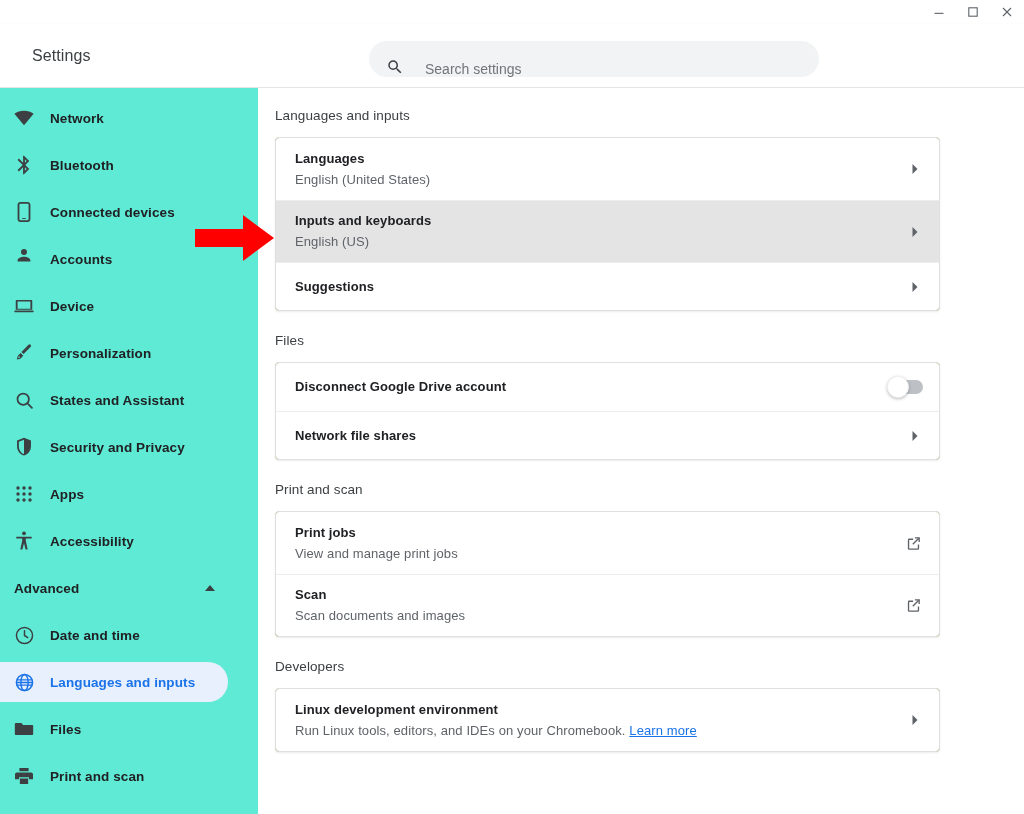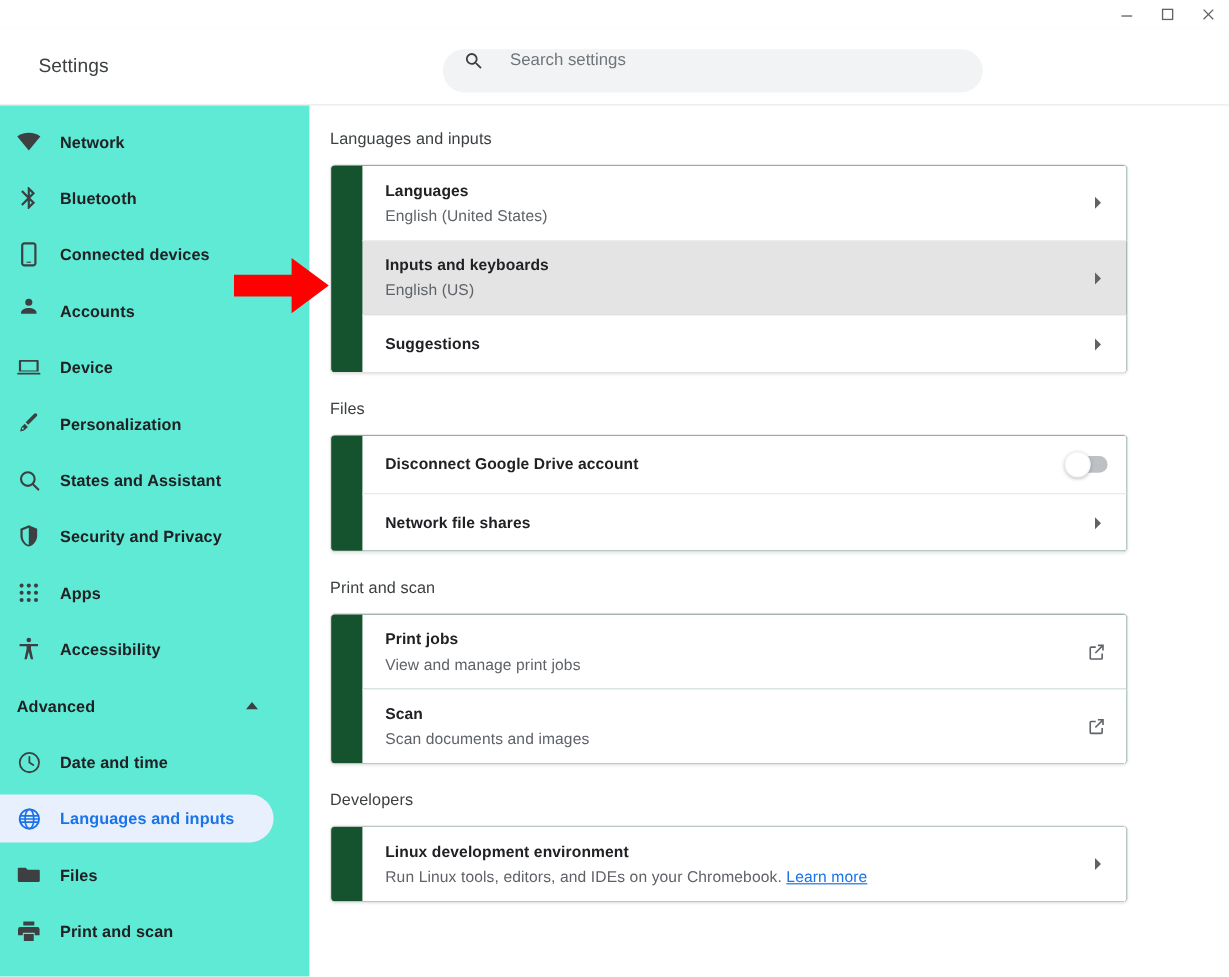--- a/index.html
+++ b/index.html
@@ -66,21 +66,21 @@
   }
   .searchbox {
     position: absolute;
     left: 369px;
     top: 41px;
     width: 450px;
     height: 36px;
     background: #f1f3f4;
     border-radius: 18px;
     display: flex;
-    align-items: flex-start;
+    align-items: flex-end;
     padding: 0 16px;
   }
   .search-icon {
     width: 20px; height: 20px;
     display: flex; align-items: center; justify-content: center;
     color: #3c4043;
     flex: 0 0 auto;
   }
   .search-input {
     flex: 1 1 auto;
@@ -178,26 +178,25 @@
   }
   .section-title {
     font-size: 13.5px;
     color: #3c4043;
     padding: 0 0 14px 0;
     letter-spacing: .1px;
   }
   .section-title.spaced { padding-top: 22px; }
 
   .card {
-    background: #14532d;
+    background: #4d7c0f;
     border: 1px solid #e0e0e0;
     border-radius: 4px;
     box-shadow: 0 1px 2px rgba(60,64,67,0.10);
     overflow: hidden;
-    padding-left: 26px;
   }
   .row {
     position: relative;
     display: flex;
     align-items: center;
     min-height: 48px;
     padding: 10px 16px 10px 19px;
     cursor: pointer;
     background: #ffffff;
   }

